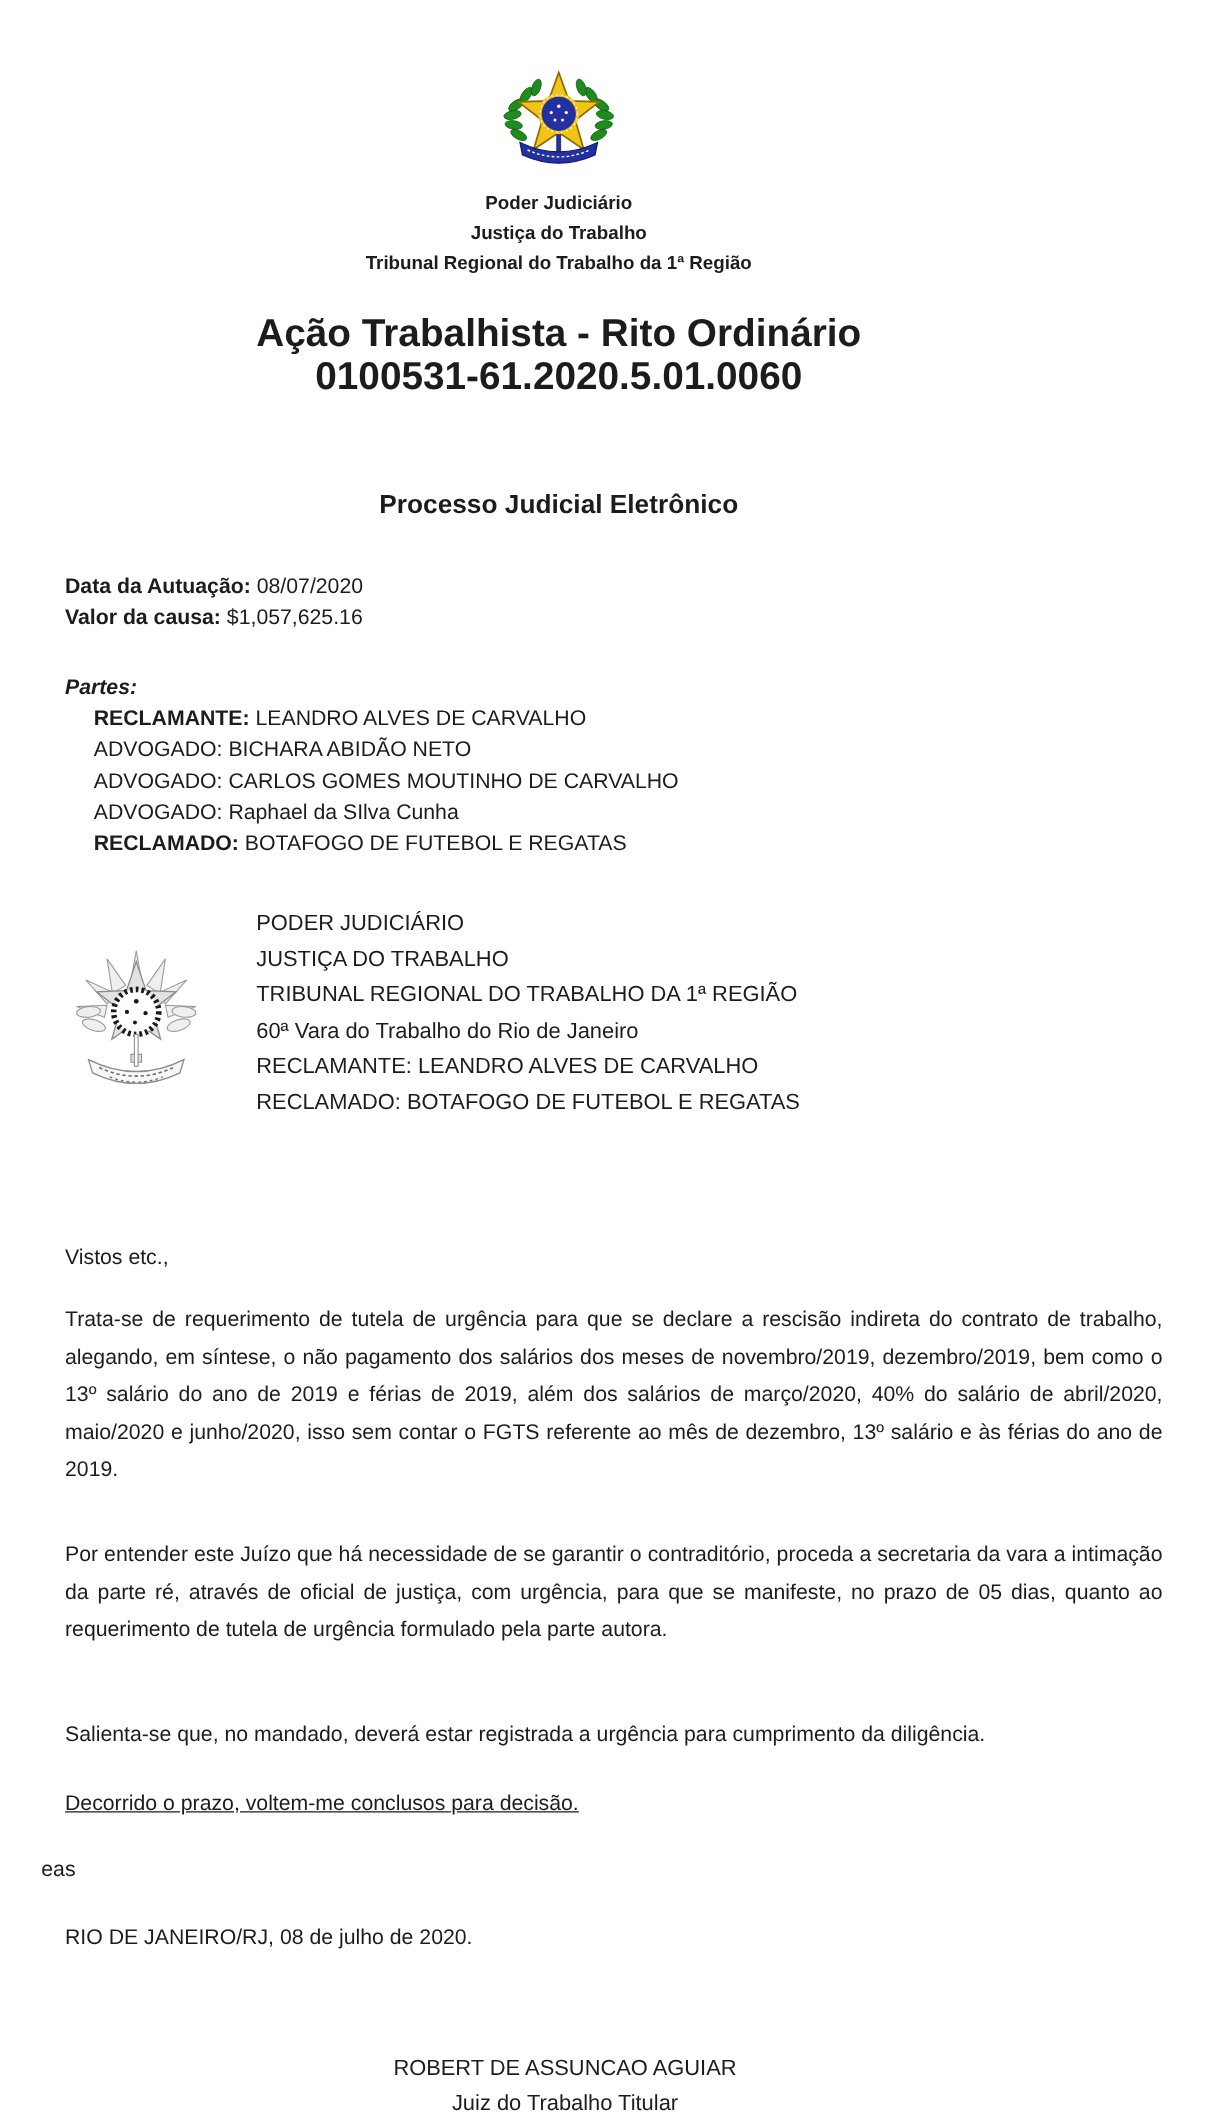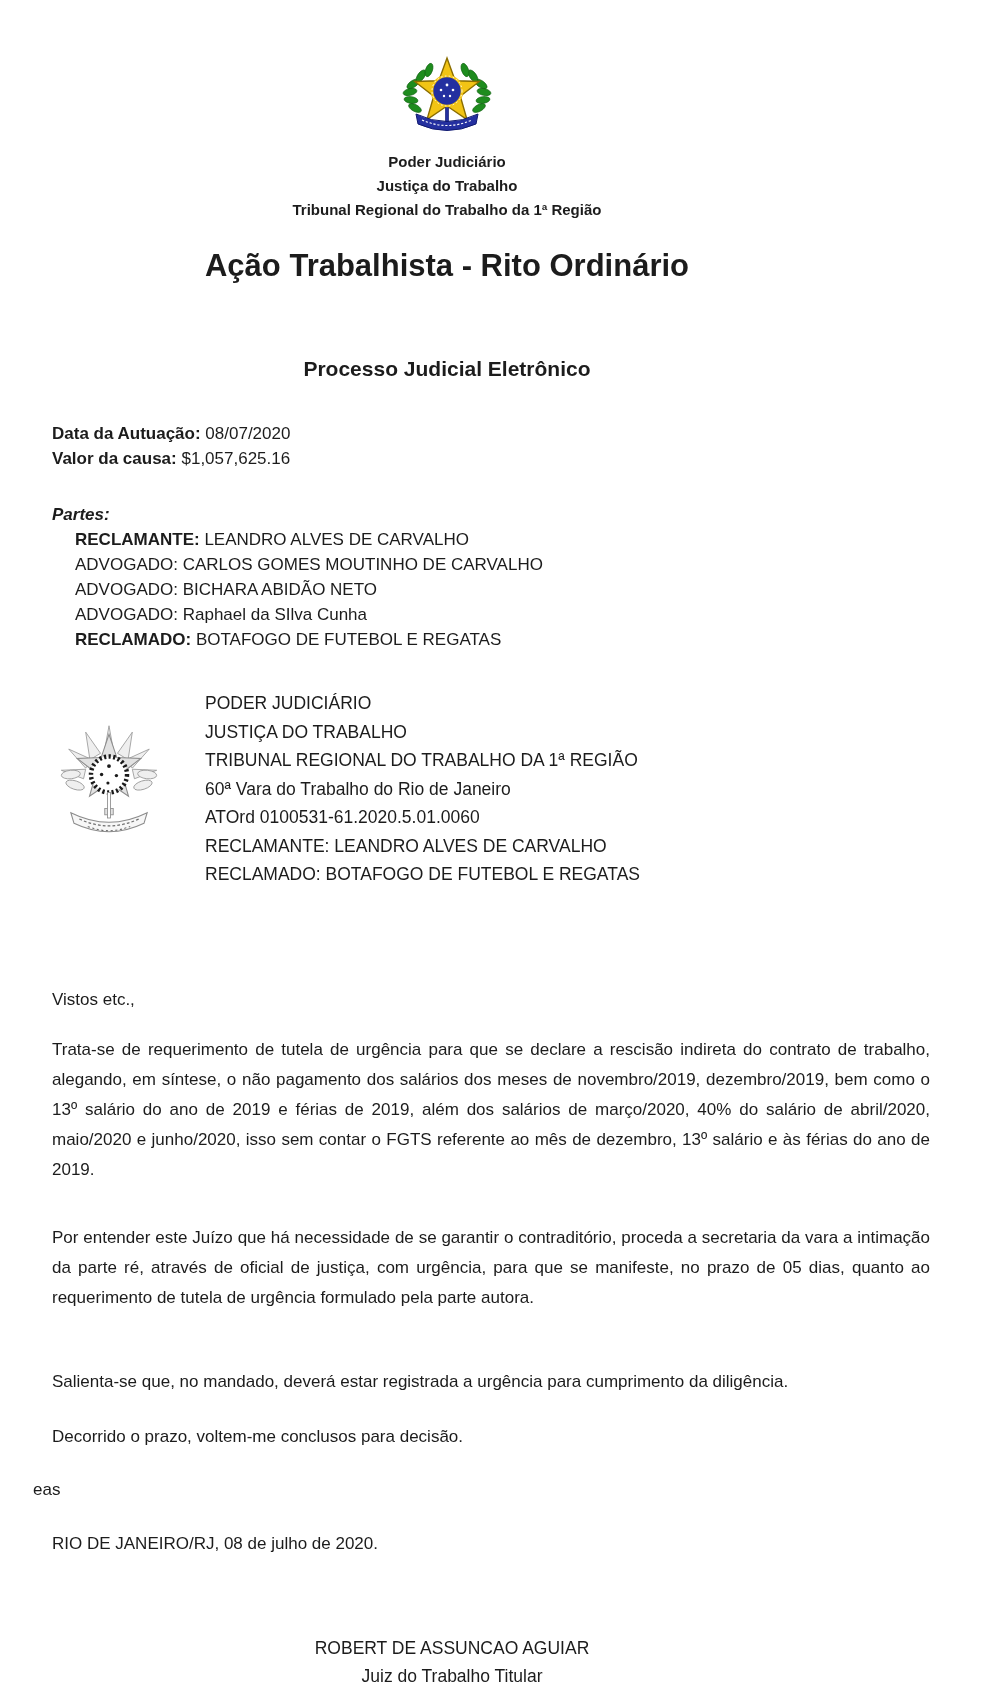--- a/index.html
+++ b/index.html
@@ -34,21 +34,21 @@
   .court-lines{margin-left:43px;font-size:17.5px;line-height:28.5px;padding-top:2px;}
 
   .vistos{margin:98px 0 0 52px;font-size:17px;line-height:26px;}
 
   .para{
     margin:22px 52px 0 52px;width:878px;
     font-size:17px;line-height:30px;text-align:justify;
   }
   .para.p2{margin-top:38px;}
   .para.p3{margin-top:54px;text-align:left;}
-  .para.p4{margin-top:25px;text-align:left;}
+  .para.p4{margin-top:25px;text-align:left;text-decoration:underline;}
 
   .initials{margin:25px 0 0 33px;font-size:17px;line-height:26px;}
   .dateline{margin:28px 0 0 52px;font-size:17px;line-height:26px;}
 
   .signature{margin-top:77px;font-size:17.5px;line-height:28px;}
 </style>
 </head>
 <body>
 
 <div class="center-wrap">
@@ -91,20 +91,21 @@
   </div>
 
   <div class="org-lines">
     <div>Poder Judiciário</div>
     <div>Justiça do Trabalho</div>
     <div>Tribunal Regional do Trabalho da 1ª Região</div>
   </div>
 
   <div class="doc-title">
     <div>Ação Trabalhista - Rito Ordinário</div>
+    <div>0100531-61.2020.5.01.0060</div>
   </div>
 
   <div class="doc-subtitle">Processo Judicial Eletrônico</div>
 </div>
 
 <div class="meta">
   <div>
     <span class="b">Data da Autuação:</span>
     <span>08/07/2020</span>
   </div>
@@ -116,25 +117,25 @@
 
 <div class="partes">
   <div class="partes-heading">Partes:</div>
   <div class="partes-list">
     <div>
       <span class="b">RECLAMANTE:</span>
       <span>LEANDRO ALVES DE CARVALHO</span>
     </div>
     <div>
       <span>ADVOGADO:</span>
+      <span>BICHARA ABIDÃO NETO</span>
+    </div>
+    <div>
+      <span>ADVOGADO:</span>
       <span>CARLOS GOMES MOUTINHO DE CARVALHO</span>
-    </div>
-    <div>
-      <span>ADVOGADO:</span>
-      <span>BICHARA ABIDÃO NETO</span>
     </div>
     <div>
       <span>ADVOGADO:</span>
       <span>Raphael da SIlva Cunha</span>
     </div>
     <div>
       <span class="b">RECLAMADO:</span>
       <span>BOTAFOGO DE FUTEBOL E REGATAS</span>
     </div>
   </div>
@@ -174,21 +175,20 @@
       <path d="M14 88 Q50 106 86 88 L83 98 Q50 114 17 98 Z" fill="#f7f7f7" stroke="#8c8c8c" stroke-width="1"></path>
       <path d="M22 94 Q50 107 78 94" fill="none" stroke="#6e6e6e" stroke-width="1.2" stroke-dasharray="2.6 2"></path>
       <path d="M30 101 Q50 109 70 101" fill="none" stroke="#6e6e6e" stroke-width="1" stroke-dasharray="2 2.4"></path>
     </svg>
   </div>
   <div class="court-lines">
     <div>PODER JUDICIÁRIO</div>
     <div>JUSTIÇA DO TRABALHO</div>
     <div>TRIBUNAL REGIONAL DO TRABALHO DA 1ª REGIÃO</div>
     <div>60ª Vara do Trabalho do Rio de Janeiro</div>
-    <div>ATOrd 0100531-61.2020.5.01.0060</div>
     <div>RECLAMANTE: LEANDRO ALVES DE CARVALHO</div>
     <div>RECLAMADO: BOTAFOGO DE FUTEBOL E REGATAS</div>
   </div>
 </div>
 
 <div class="vistos">Vistos etc.,</div>
 
 <p class="para p1">Trata-se de requerimento de tutela de urgência para que se declare a rescisão indireta do contrato de trabalho, alegando, em síntese, o não pagamento dos salários dos meses de novembro/2019, dezembro/2019, bem como o 13º salário do ano de 2019 e férias de 2019, além dos salários de março/2020, 40% do salário de abril/2020, maio/2020 e junho/2020, isso sem contar o FGTS referente ao mês de dezembro, 13º salário e às férias do ano de 2019.</p>
 <p class="para p2">Por entender este Juízo que há necessidade de se garantir o contraditório, proceda a secretaria da vara a intimação da parte ré, através de oficial de justiça, com urgência, para que se manifeste, no prazo de 05 dias, quanto ao requerimento de tutela de urgência formulado pela parte autora.</p>
 <p class="para p3">Salienta-se que, no mandado, deverá estar registrada a urgência para cumprimento da diligência.</p>

